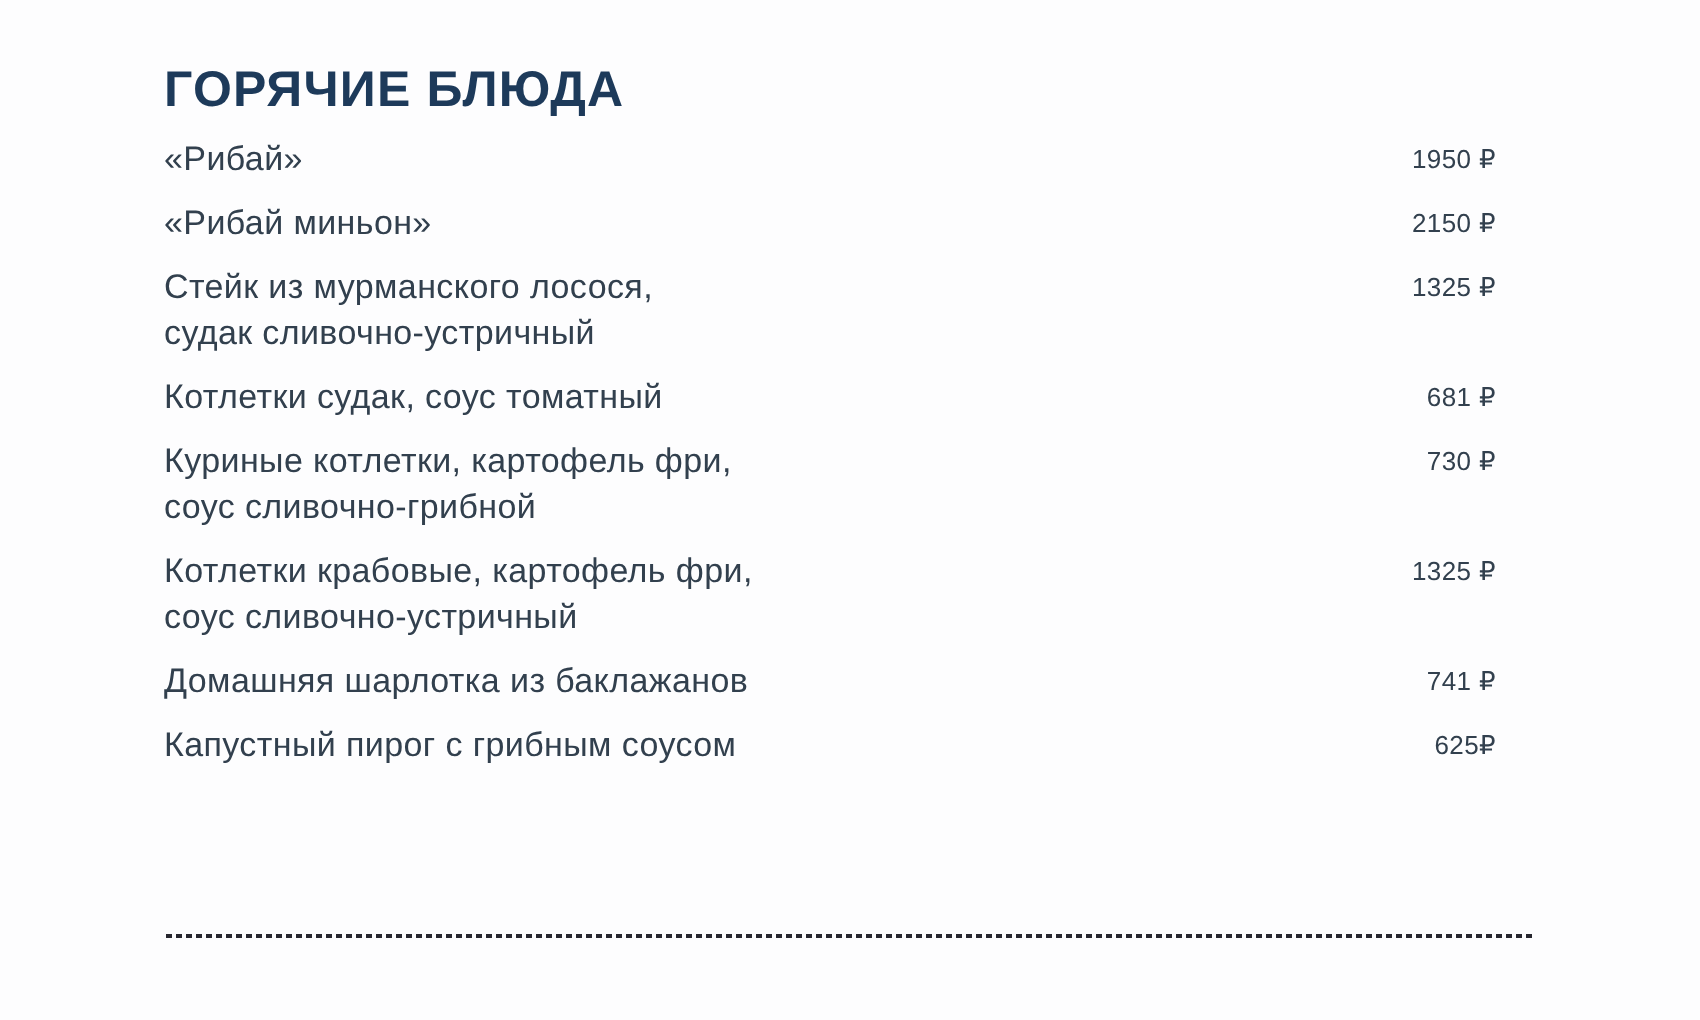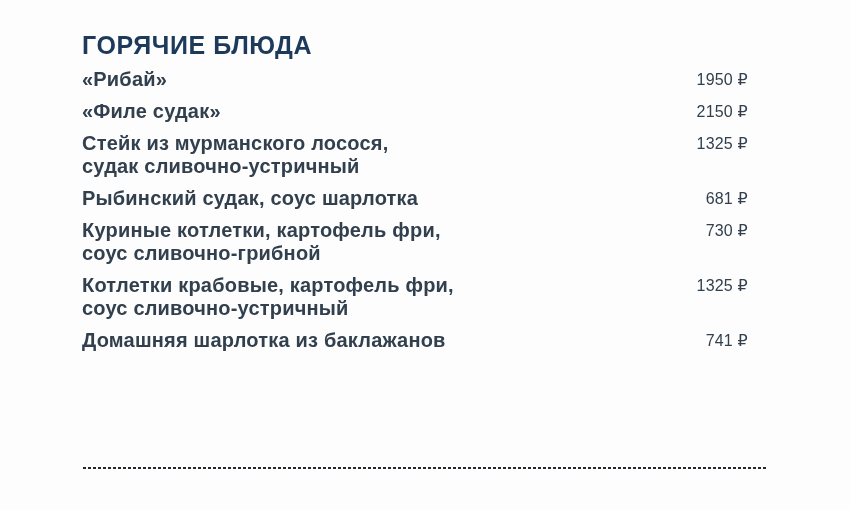--- a/index.html
+++ b/index.html
@@ -36,31 +36,30 @@
     display: block;
   }
   .menu-row {
     display: flex;
     align-items: flex-start;
     justify-content: space-between;
     margin-bottom: 9px;
   }
   .item-name {
     color: var(--text-color);
-    font-size: 20px;
+    font-size: 17px;
     line-height: 23px;
     letter-spacing: 0.2px;
     white-space: pre-line;
     flex: 1 1 auto;
     padding-right: 30px;
-    font-weight: bold;
   }
   .item-price {
     color: var(--text-color);
-    font-size: 16px;
+    font-size: 13px;
     line-height: 23px;
     letter-spacing: 0.2px;
     white-space: nowrap;
     text-align: center;
     flex: 0 0 auto;
   }
   .dashed-divider {
     position: absolute;
     left: 83px;
     right: 83px;
@@ -81,49 +80,53 @@
     <h1 class="section-title">ГОРЯЧИЕ БЛЮДА</h1>
 
     <div class="menu-list">
 
         <div class="menu-row">
           <div class="item-name">«Рибай»</div>
           <div class="item-price">1950 ₽</div>
         </div>
 
         <div class="menu-row">
-          <div class="item-name">«Филе судак»</div>
+          <div class="item-name">«Рибай миньон»</div>
           <div class="item-price">2150 ₽</div>
         </div>
 
         <div class="menu-row">
           <div class="item-name">Стейк из мурманского лосося,
 судак сливочно-устричный</div>
           <div class="item-price">1325 ₽</div>
         </div>
 
         <div class="menu-row">
-          <div class="item-name">Рыбинский судак, соус шарлотка</div>
+          <div class="item-name">Котлетки судак, соус томатный</div>
           <div class="item-price">681 ₽</div>
         </div>
 
         <div class="menu-row">
           <div class="item-name">Куриные котлетки, картофель фри,
 соус сливочно-грибной</div>
           <div class="item-price">730 ₽</div>
         </div>
 
         <div class="menu-row">
           <div class="item-name">Котлетки крабовые, картофель фри,
 соус сливочно-устричный</div>
           <div class="item-price">1325 ₽</div>
         </div>
 
         <div class="menu-row">
           <div class="item-name">Домашняя шарлотка из баклажанов</div>
           <div class="item-price">741 ₽</div>
         </div>
 
+        <div class="menu-row">
+          <div class="item-name">Капустный пирог с грибным соусом</div>
+          <div class="item-price">625₽</div>
+        </div>
       </div>
   </div>
 
   <div class="dashed-divider"></div>
 </div>
 
 </body></html>

